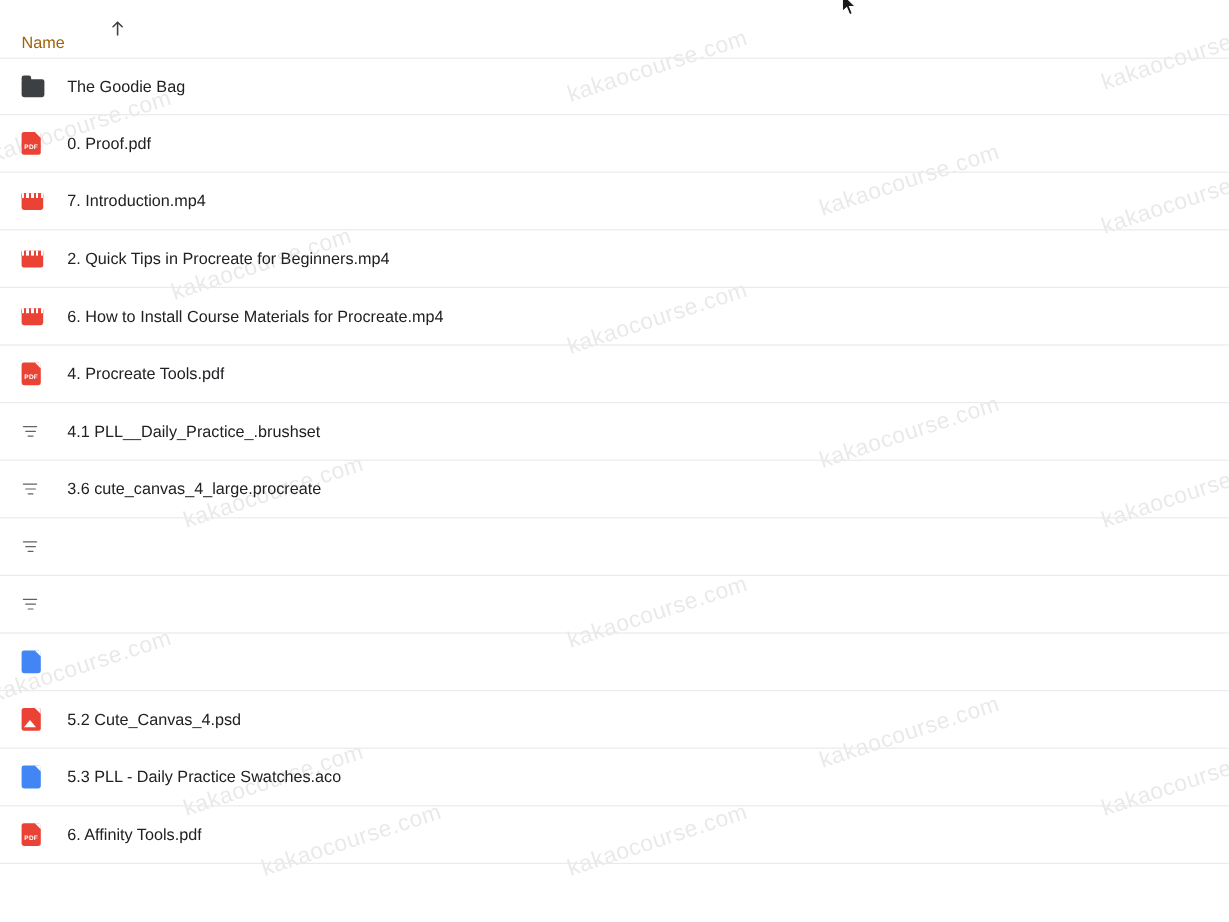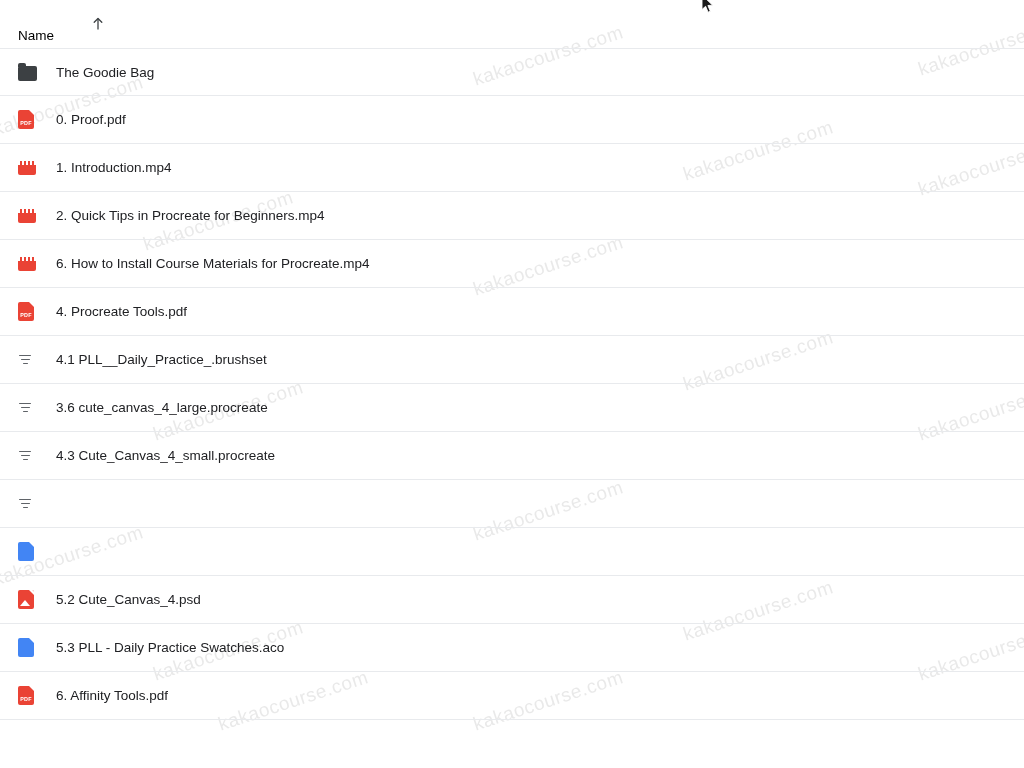--- a/index.html
+++ b/index.html
@@ -41,21 +41,21 @@
     position: relative;
     height: 48px;
     display: flex;
     align-items: center;
     padding-left: 18px;
     box-sizing: border-box;
     z-index: 10;
   }
   .col-name {
     font-size: 13.5px;
-    color: #000000;
+    color: #a16207;
     font-weight: 500;
     margin-top: 22px;
   }
   .sort-arrow {
     margin-left: 34px;
     width: 20px;
     height: 20px;
     display: flex;
     align-items: center;
     justify-content: center;
@@ -285,21 +285,21 @@
           </div>
         </div>
         <div class="file-name">0. Proof.pdf</div>
       </div>
       <div class="row">
         <div class="icon-cell">
           <div class="icon">
             <div class="ic-video" style="margin-top: 3px;"></div>
           </div>
         </div>
-        <div class="file-name">1. Introduction.mp4</div>
+        <div class="file-name">7. Introduction.mp4</div>
       </div>
       <div class="row">
         <div class="icon-cell">
           <div class="icon">
             <div class="ic-video" style="margin-top: 3px;"></div>
           </div>
         </div>
         <div class="file-name">2. Quick Tips in Procreate for Beginners.mp4</div>
       </div>
       <div class="row">
@@ -345,21 +345,20 @@
       <div class="row">
         <div class="icon-cell">
           <div class="icon">
             <div class="ic-lines" style="margin-top: 3px;">
               <span></span>
               <span></span>
               <span></span>
             </div>
           </div>
         </div>
-        <div class="file-name">4.3 Cute_Canvas_4_small.procreate</div>
       </div>
       <div class="row">
         <div class="icon-cell">
           <div class="icon">
             <div class="ic-lines" style="margin-top: 3px;">
               <span></span>
               <span></span>
               <span></span>
             </div>
           </div>

